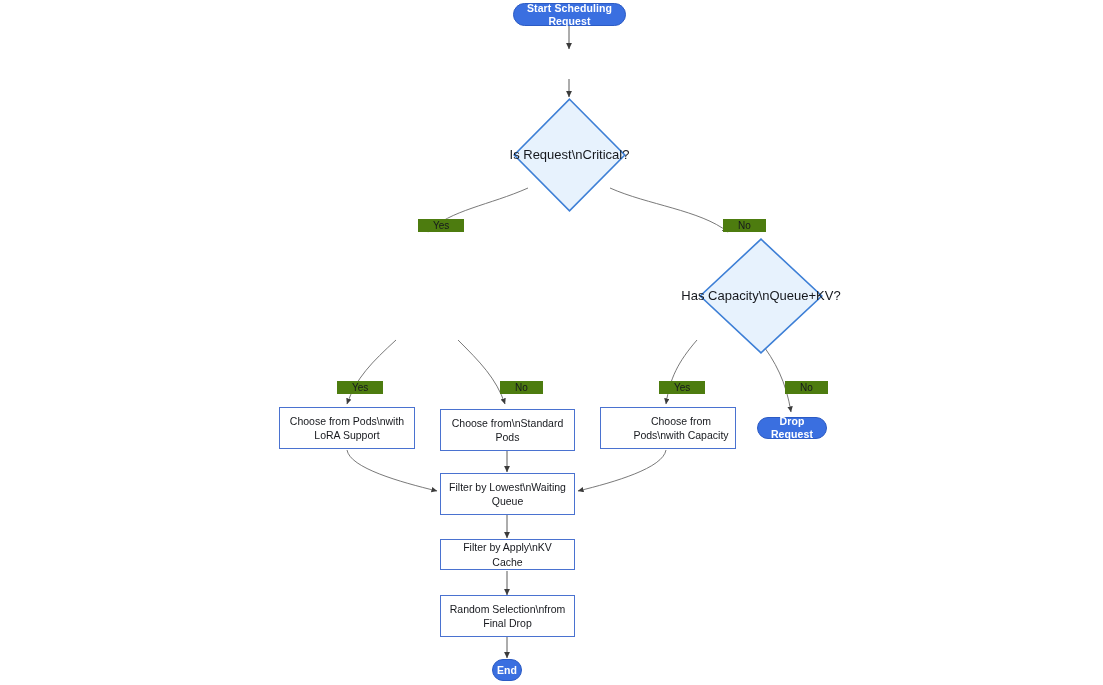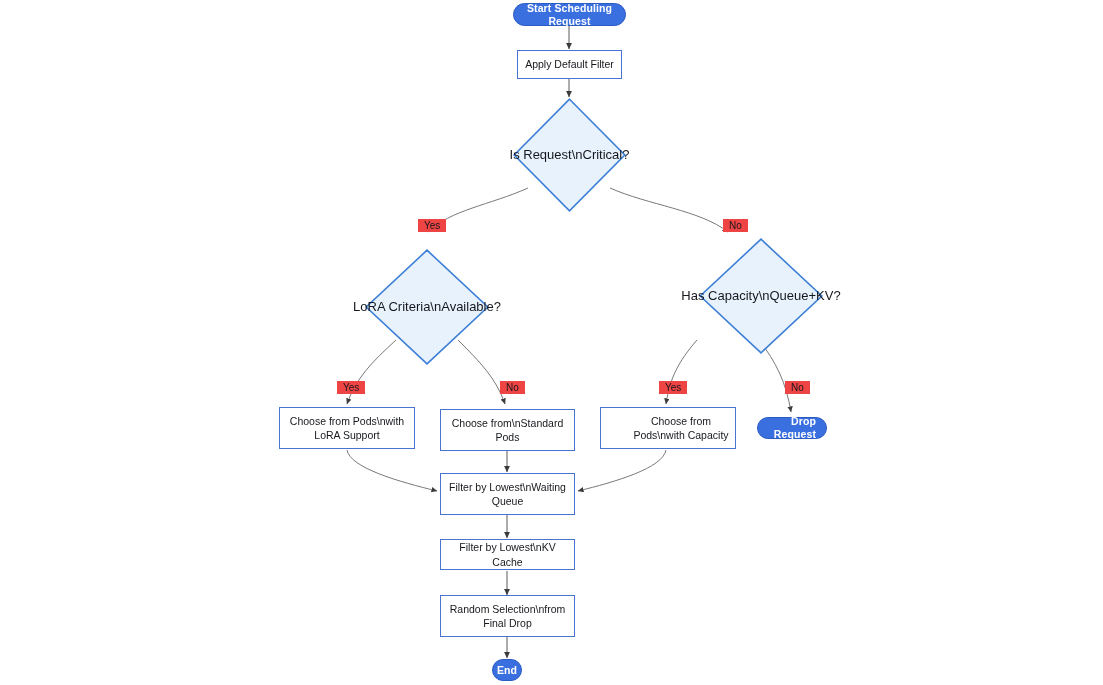--- a/index.html
+++ b/index.html
@@ -73,22 +73,22 @@
     font-size: 13px;
     color: #16181d;
     line-height: 1.3;
     white-space: nowrap;
   }
   
   .edge-label {
     position: absolute;
     font-size: 10px;
     color: #16181d;
-    background: #ef4444;
-    padding: 1px 6px;
+    background: #4d7c0f;
+    padding: 1px 15px;
     line-height: 1.1;
     white-space: nowrap;
   }
 </style>
 </head>
 <body>
 
 <div id="flow-root">
 
   <svg class="edges" viewBox="0 0 1103 685" xmlns="http://www.w3.org/2000/svg">
@@ -124,67 +124,58 @@
 
     <path d="M507,571 L507,595" stroke="#5a5a5a" stroke-width="1" fill="none" marker-end="url(#arrow)"></path>
 
     <path d="M507,637 L507,658" stroke="#5a5a5a" stroke-width="1" fill="none" marker-end="url(#arrow)"></path>
   </svg>
 
   <div class="node pill" style="left:513px; top:3px; width:113px; height:23px;">
     <span>Start Scheduling Request</span>
   </div>
 
-  <div class="node process" style="left:517px; top:50px; width:105px; height:29px;">
-    <span>Apply Default Filter</span>
-  </div>
 
   <div class="node decision" style="left:513px; top:98px; width:113px; height:114px;">
     <svg class="dshape" viewBox="0 0 113 114" preserveAspectRatio="none">
       <polygon points="56.5,1.2 111.8,57 56.5,112.8 1.2,57" fill="#e7f2fd" stroke="#3d7fd6" stroke-width="1.6"></polygon>
     </svg>
     <span class="dlabel">Is Request\nCritical?</span>
   </div>
 
-  <div class="node decision" style="left:365px; top:249px; width:124px; height:116px;">
-    <svg class="dshape" viewBox="0 0 124 116" preserveAspectRatio="none">
-      <polygon points="62,1.2 122.8,58 62,114.8 1.2,58" fill="#e7f2fd" stroke="#3d7fd6" stroke-width="1.6"></polygon>
-    </svg>
-    <span class="dlabel">LoRA Criteria\nAvailable?</span>
-  </div>
 
   <div class="node decision" style="left:667px; top:238px; width:124px; height:116px;margin-left:32px;">
     <svg class="dshape" viewBox="0 0 124 116" preserveAspectRatio="none">
       <polygon points="62,1.2 122.8,58 62,114.8 1.2,58" fill="#e7f2fd" stroke="#3d7fd6" stroke-width="1.6"></polygon>
     </svg>
     <span class="dlabel">Has Capacity\nQueue+KV?</span>
   </div>
 
   <div class="node process" style="left:279px; top:407px; width:136px; height:42px;">
     <span>Choose from Pods\nwith LoRA Support</span>
   </div>
 
   <div class="node process" style="left:440px; top:409px; width:135px; height:42px;">
     <span>Choose from\nStandard Pods</span>
   </div>
 
   <div class="node process" style="left:600px; top:407px; width:136px; height:42px;padding-left:32px;">
     <span>Choose from Pods\nwith Capacity</span>
   </div>
 
-  <div class="node pill" style="left:757px; top:417px; width:70px; height:22px;text-align:right;">
+  <div class="node pill" style="left:757px; top:417px; width:70px; height:22px;">
     <span>Drop Request</span>
   </div>
 
   <div class="node process" style="left:440px; top:473px; width:135px; height:42px;align-items:center;">
     <span>Filter by Lowest\nWaiting Queue</span>
   </div>
 
   <div class="node process" style="left:440px; top:539px; width:135px; height:31px;">
-    <span>Filter by Lowest\nKV Cache</span>
+    <span>Filter by Apply\nKV Cache</span>
   </div>
 
   <div class="node process" style="left:440px; top:595px; width:135px; height:42px;">
     <span>Random Selection\nfrom Final Drop</span>
   </div>
 
   <div class="node pill" style="left:492px; top:659px; width:30px; height:22px;">
     <span>End</span>
   </div>
 

